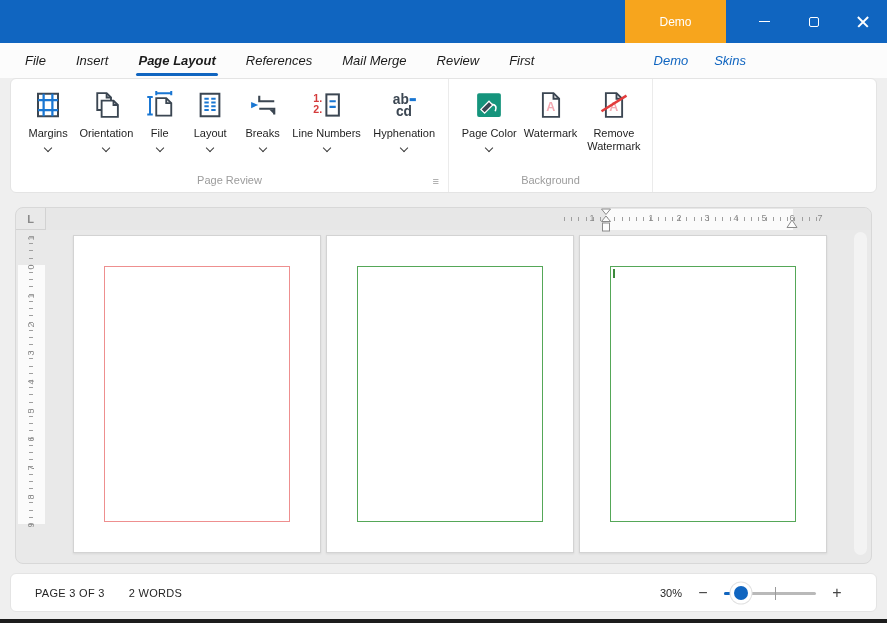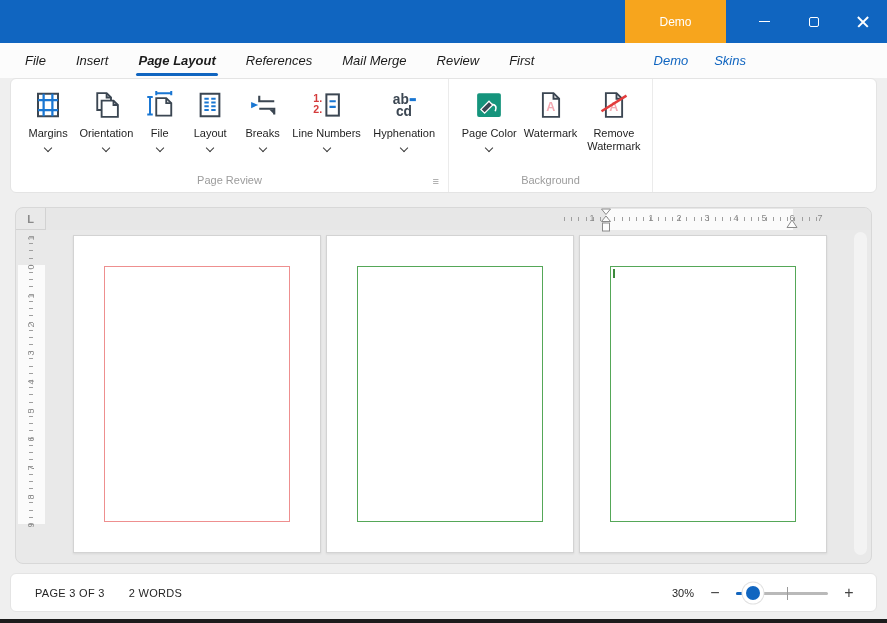--- a/index.html
+++ b/index.html
@@ -62,21 +62,21 @@
   .pages { position:absolute; left:57px; top:27px; display:flex; gap:5px; }
   .page { position:relative; width:248px; height:318px; background:#fff; border:1px solid #d3d3d3;
     box-shadow:0 1px 2px rgba(0,0,0,0.08); }
   .pmargin { position:absolute; left:30px; top:30px; right:30px; bottom:30px; border:1.5px solid #888; }
   .caret { position:absolute; left:33px; top:33px; width:2px; height:9px; background:#3c8a3c; }
   .vscroll { position:absolute; right:4px; top:24px; bottom:8px; width:13px; background:#f3f3f3; border-radius:7px; }
   
   .statusbar { position:absolute; left:10px; top:573px; width:867px; height:39px; background:#fff;
     border:1px solid #e4e4e4; border-radius:6px; display:flex; align-items:center; font-size:11px; }
   .status-left { display:flex; gap:24px; padding-left:24px; letter-spacing:0.3px; color:#252525; }
-  .status-right { margin-left:auto; display:flex; align-items:center; padding-right:20px; gap:14px; }
+  .status-right { margin-left:auto; display:flex; align-items:center; padding-right:32px; gap:14px; }
   .zoom-label { color:#252525; }
   .zoom-btn { color:#444; font-size:16px; line-height:16px; cursor:pointer; width:14px; text-align:center; }
   .zoom-slider { position:relative; width:92px; height:18px; cursor:pointer; }
   .zs-track { position:absolute; left:0; right:0; top:8px; height:3px; background:#b9b9b9; border-radius:2px; }
   .zs-active { position:absolute; left:0; width:12px; top:8px; height:3px; background:#1065c0; border-radius:2px; }
   .zs-tick { position:absolute; left:55%; top:3px; width:1.5px; height:13px; background:#9a9a9a; }
   .zs-thumb { position:absolute; left:10px; top:2px; width:14px; height:14px; background:#1065c0;
     border-radius:50%; box-shadow:0 0 0 3.5px #fff, 0 0 0 4.5px #e2e2e2; }
   .bottom-edge { position:absolute; left:0; bottom:0; width:887px; height:4px; background:#1c1c1c; }
 </style>

